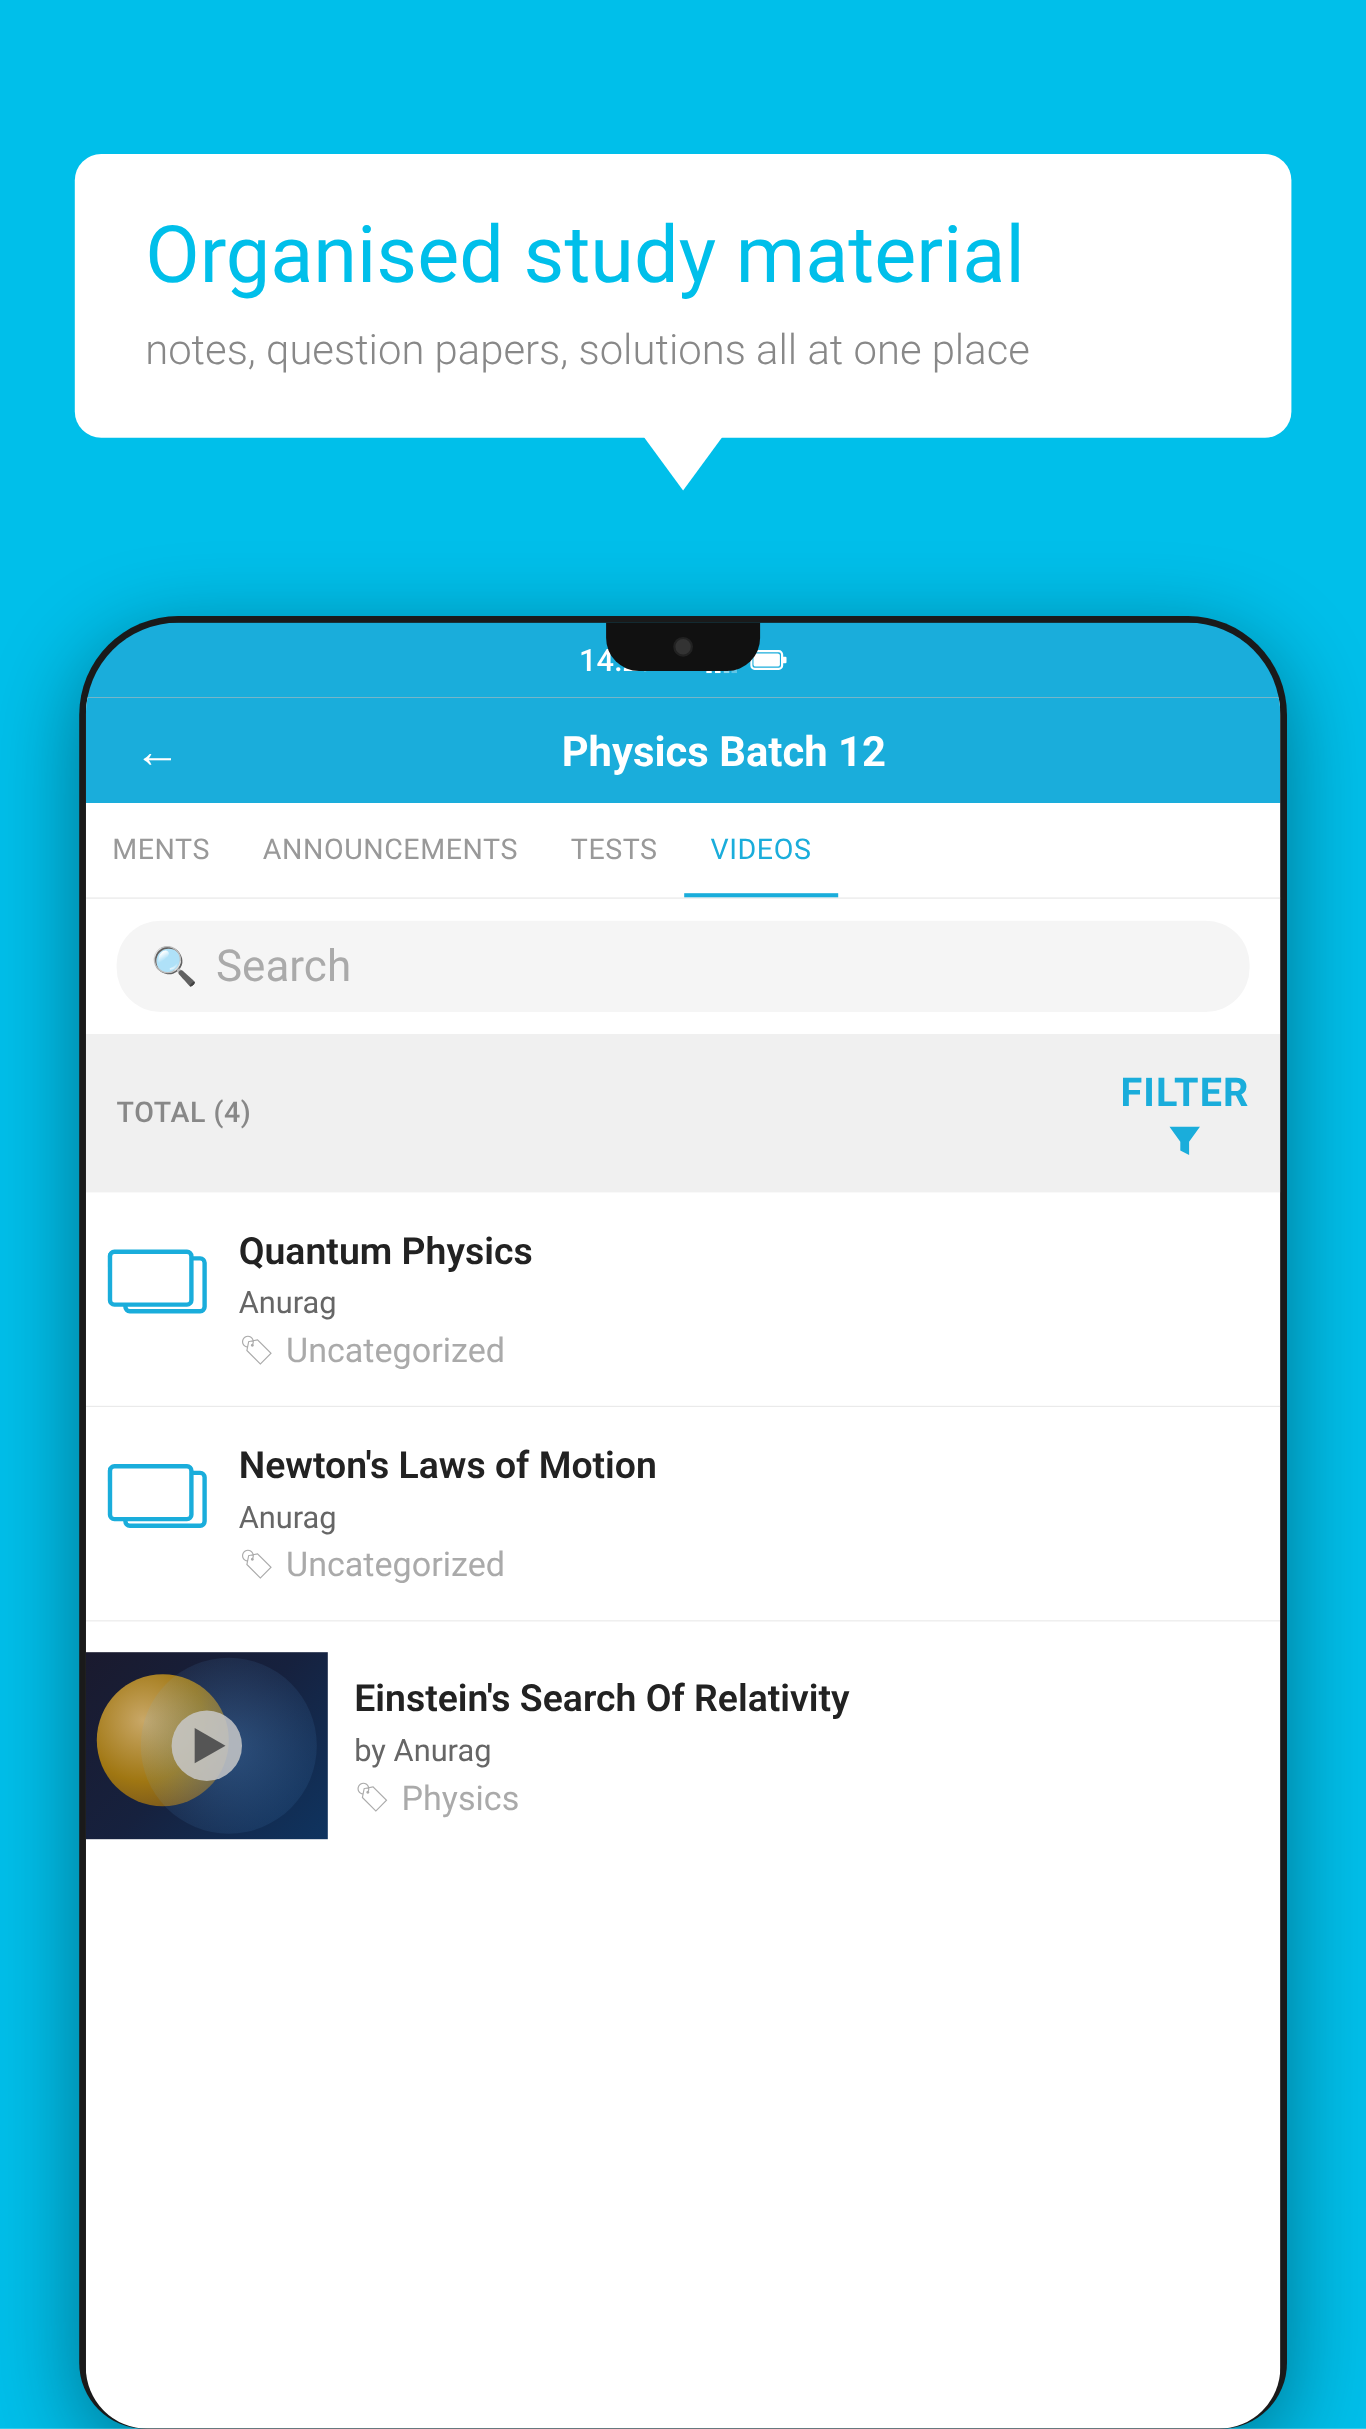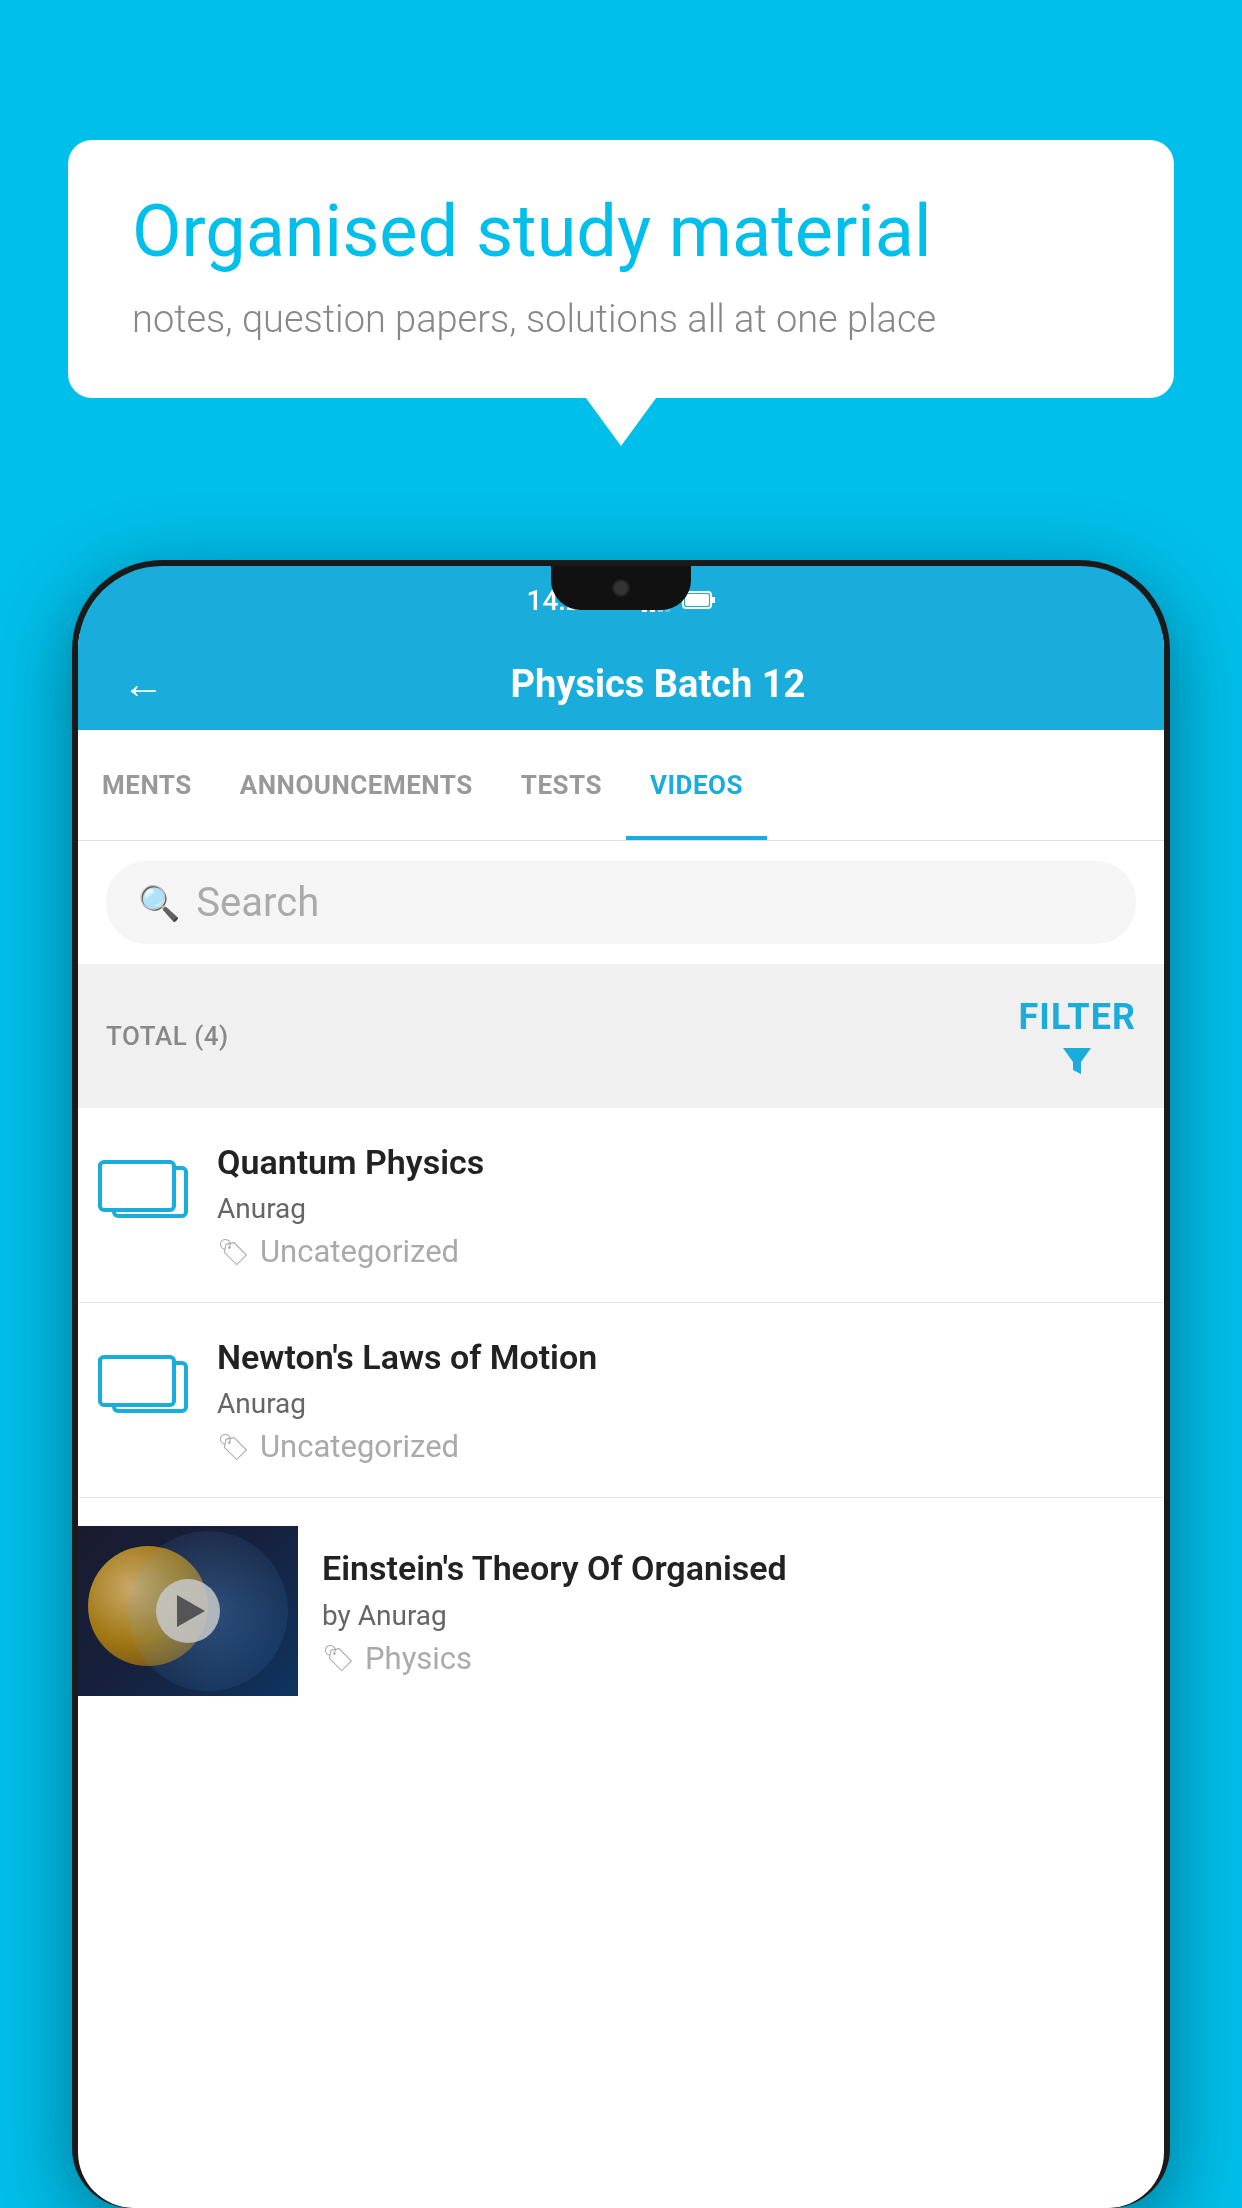--- a/index.html
+++ b/index.html
@@ -154,23 +154,23 @@
     }
 
     
     .tabs-bar {
       background: white;
       display: flex;
       border-bottom: 1px solid #e0e0e0;
       overflow-x: auto;
     }
     .tab-item {
-      padding: 40px 24px;
+      padding: 28px 24px;
       font-size: 26px;
-      font-weight: 700;
+      font-weight: 400;
       color: #999;
       letter-spacing: 0.5px;
       white-space: nowrap;
       position: relative;
       cursor: pointer;
       text-transform: uppercase;
     }
     .tab-item.active {
       color: #1AADDB;
     }
@@ -537,21 +537,21 @@
 
         <div class="video-item-thumb">
           <div class="thumb-area">
             <div class="thumb-planet"></div>
             <div class="thumb-glow"></div>
             <div class="play-btn">
               <div class="play-triangle"></div>
             </div>
           </div>
           <div class="thumb-info">
-            <div class="thumb-title">Einstein's Theory Of Organised</div>
+            <div class="thumb-title">Einstein's Search Of Relativity</div>
             <div class="thumb-author">by Anurag</div>
             <div class="thumb-tag-row">
               <span class="tag-icon">🏷</span>
               <span class="video-tag">Physics</span>
             </div>
           </div>
         </div>
 
       </div>
     </div>

